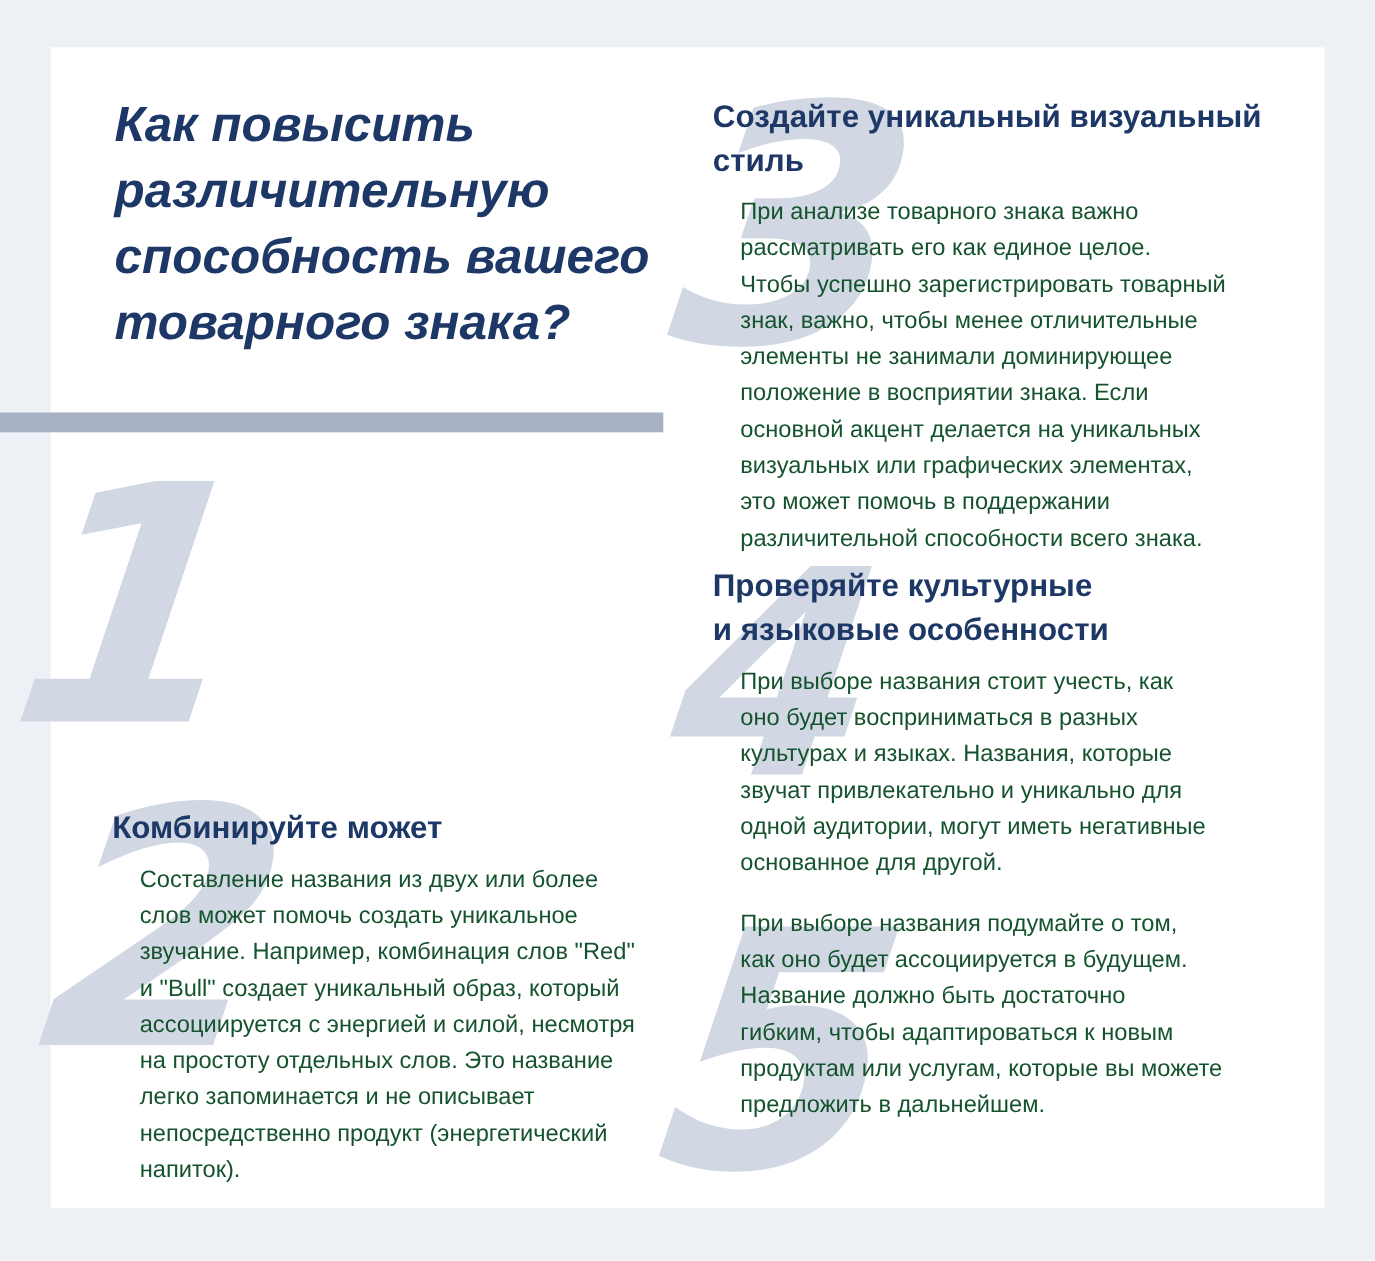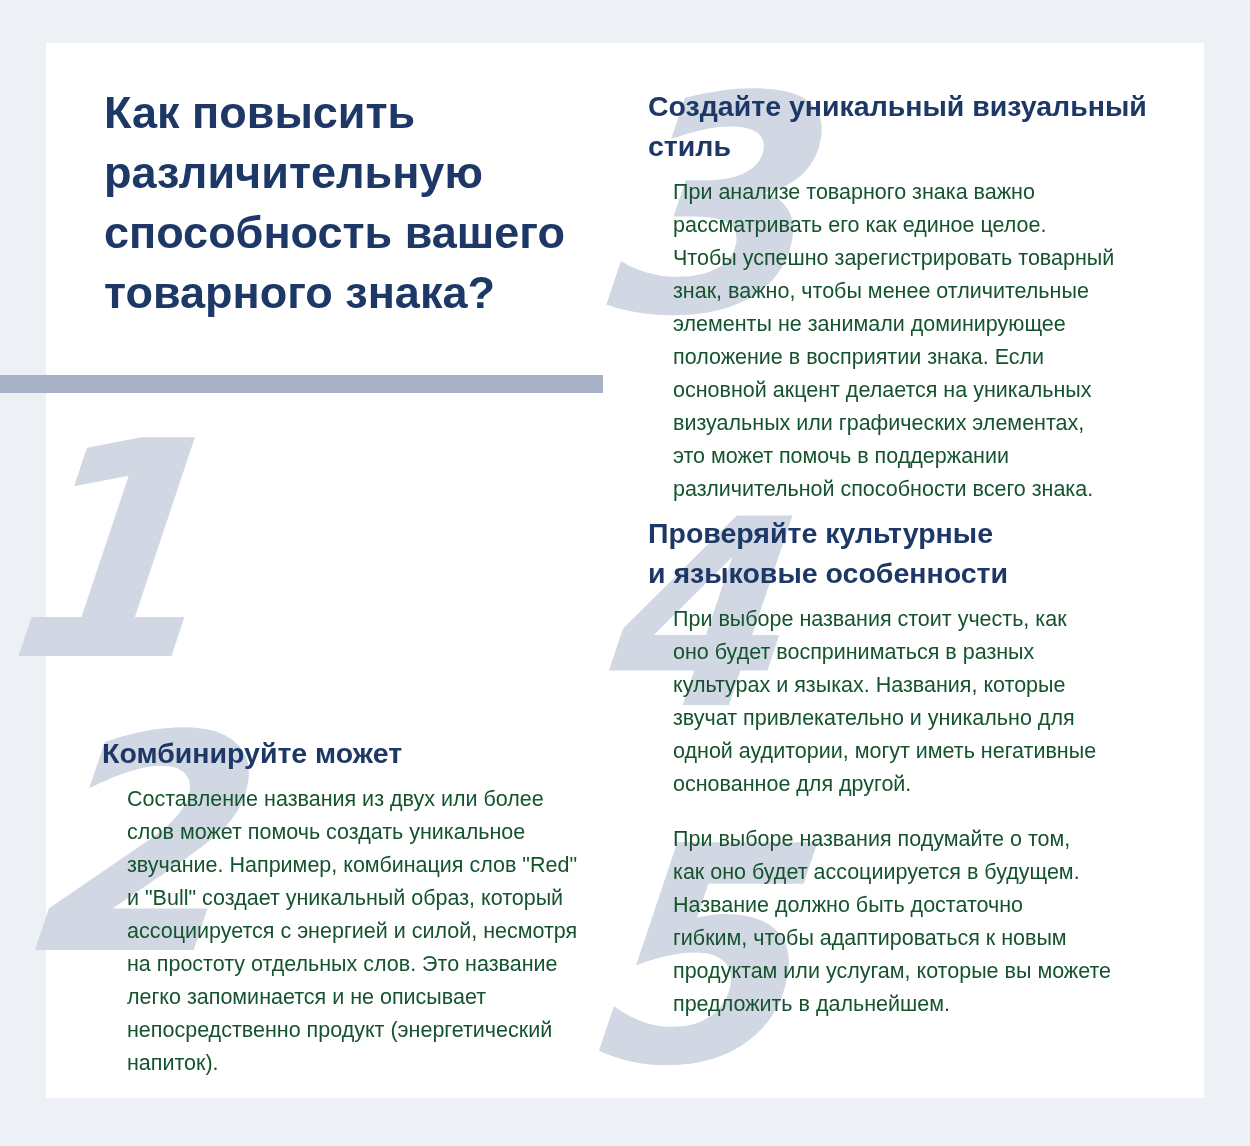--- a/index.html
+++ b/index.html
@@ -27,20 +27,21 @@
     position: absolute;
     left: 104px; top: 83px;
     margin: 0;
     font-size: 45px;
     line-height: 60px;
     font-weight: 700;
     color: #1d3866;
     white-space: pre-line;
     width: max-content;
     z-index: 2;
+    font-style: italic;
   }
   .sec { position: absolute; }
   #s1 { left: 102px; top: 443px; width: 520px; }
   #s2 { left: 102px; top: 733px; width: 520px; }
   #s3 { left: 648px; top: 86px;  width: 510px; }
   #s4 { left: 648px; top: 513px; width: 510px; }
   #s5 { left: 648px; top: 813px; width: 510px; }
 
   .sec-h {
     position: relative; z-index: 1;

